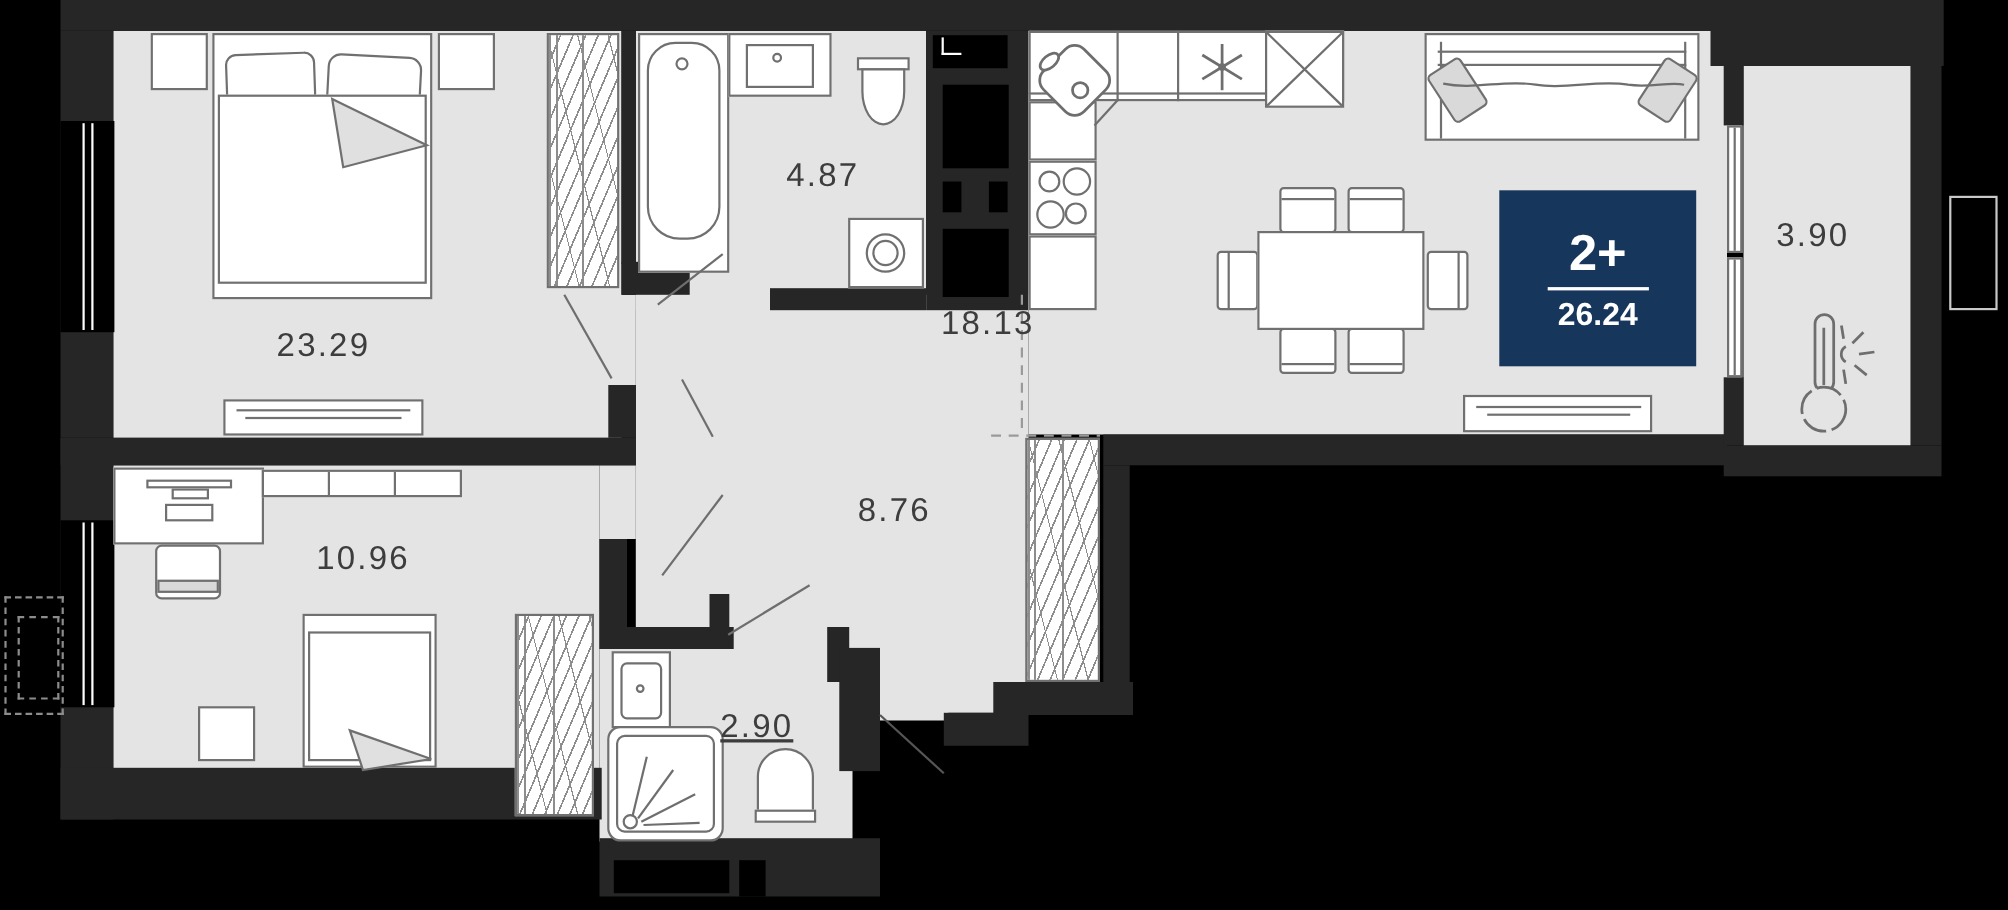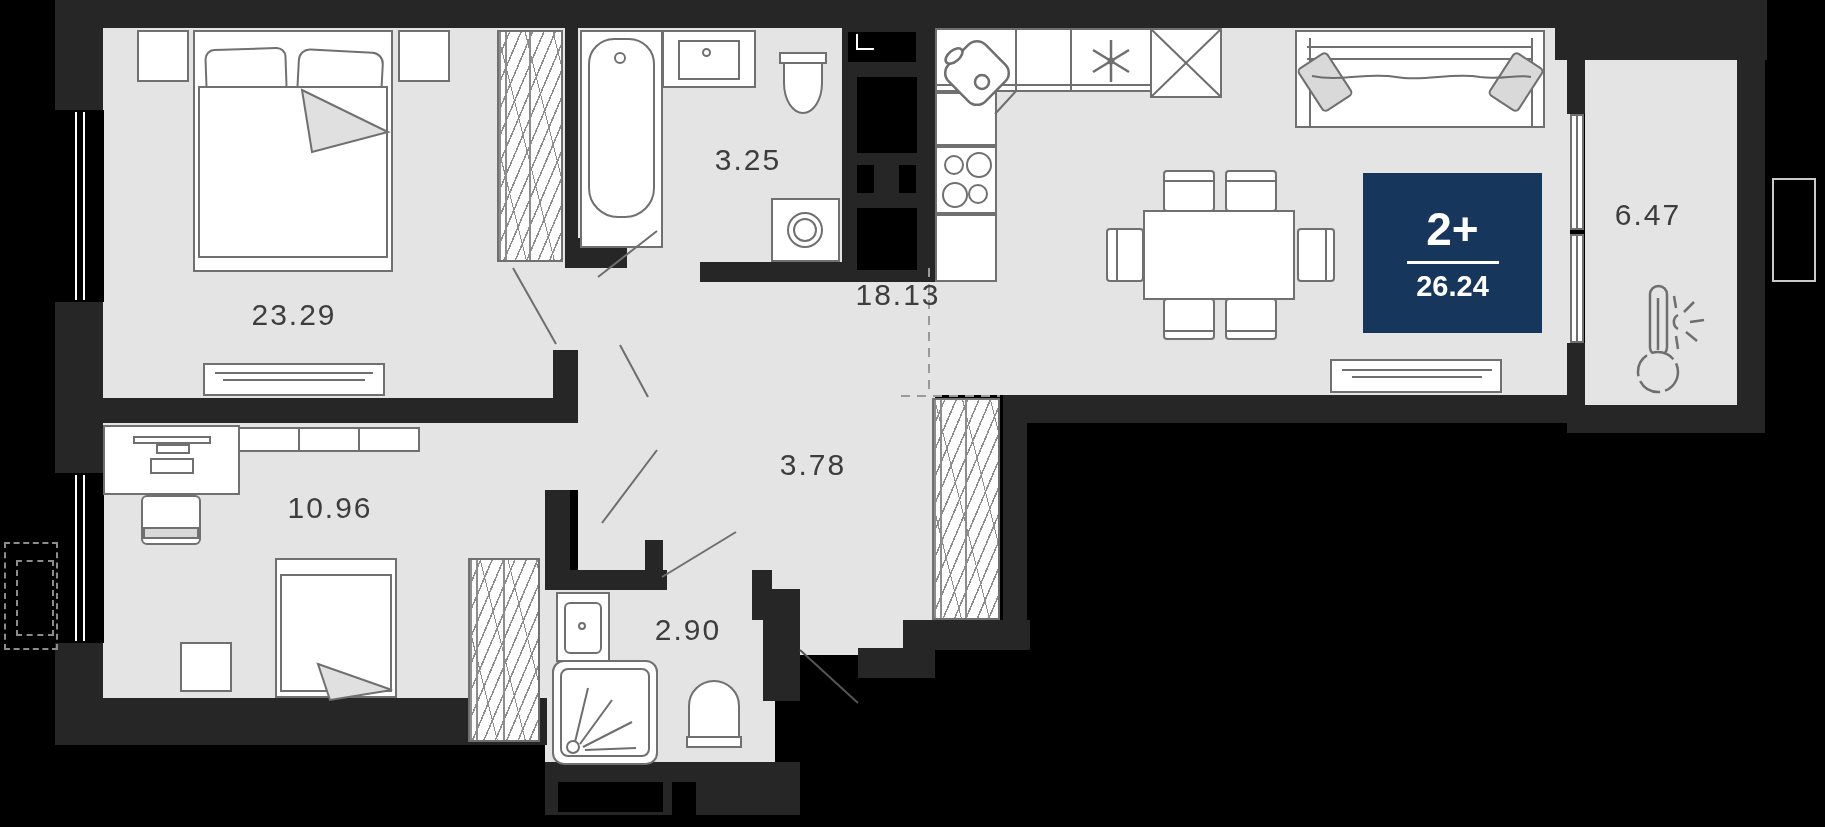--- a/index.html
+++ b/index.html
@@ -250,26 +250,26 @@
         <line x1="1690" y1="322" x2="1704" y2="320"></line>
         <line x1="1686" y1="332" x2="1697" y2="341"></line>
         <line x1="1676" y1="336" x2="1678" y2="349"></line>
         <line x1="1676" y1="308" x2="1674" y2="296"></line>
         <path d="M1678,315 a8,8 0 0 0 0,14"></path>
       </g>
     </g>
   </svg>
 
   <div class="label" style="left:294px;top:315px;">23.29</div>
-  <div class="label" style="left:748px;top:160px;">3.25</div>
+  <div class="label" style="left:748px;top:160px;">4.87</div>
   <div class="label" style="left:898px;top:295px;">18.13</div>
-  <div class="label" style="left:813px;top:465px;">3.78</div>
+  <div class="label" style="left:813px;top:465px;">8.76</div>
   <div class="label" style="left:330px;top:508px;">10.96</div>
-  <div class="label" style="left:688px;top:630px;">2.90</div>
-  <div class="label" style="left:1648px;top:215px;">6.47</div>
+  <div class="label" style="left:688px;top:661px;text-decoration:underline;">2.90</div>
+  <div class="label" style="left:1648px;top:215px;">3.90</div>
 
   <div class="badge" style="left:1363px;top:173px;width:179px;height:160px;">
     <div class="rooms">2+</div>
     <div class="rule"></div>
     <div class="area">26.24</div>
   </div>
 
 </div>
 
 </body></html>

